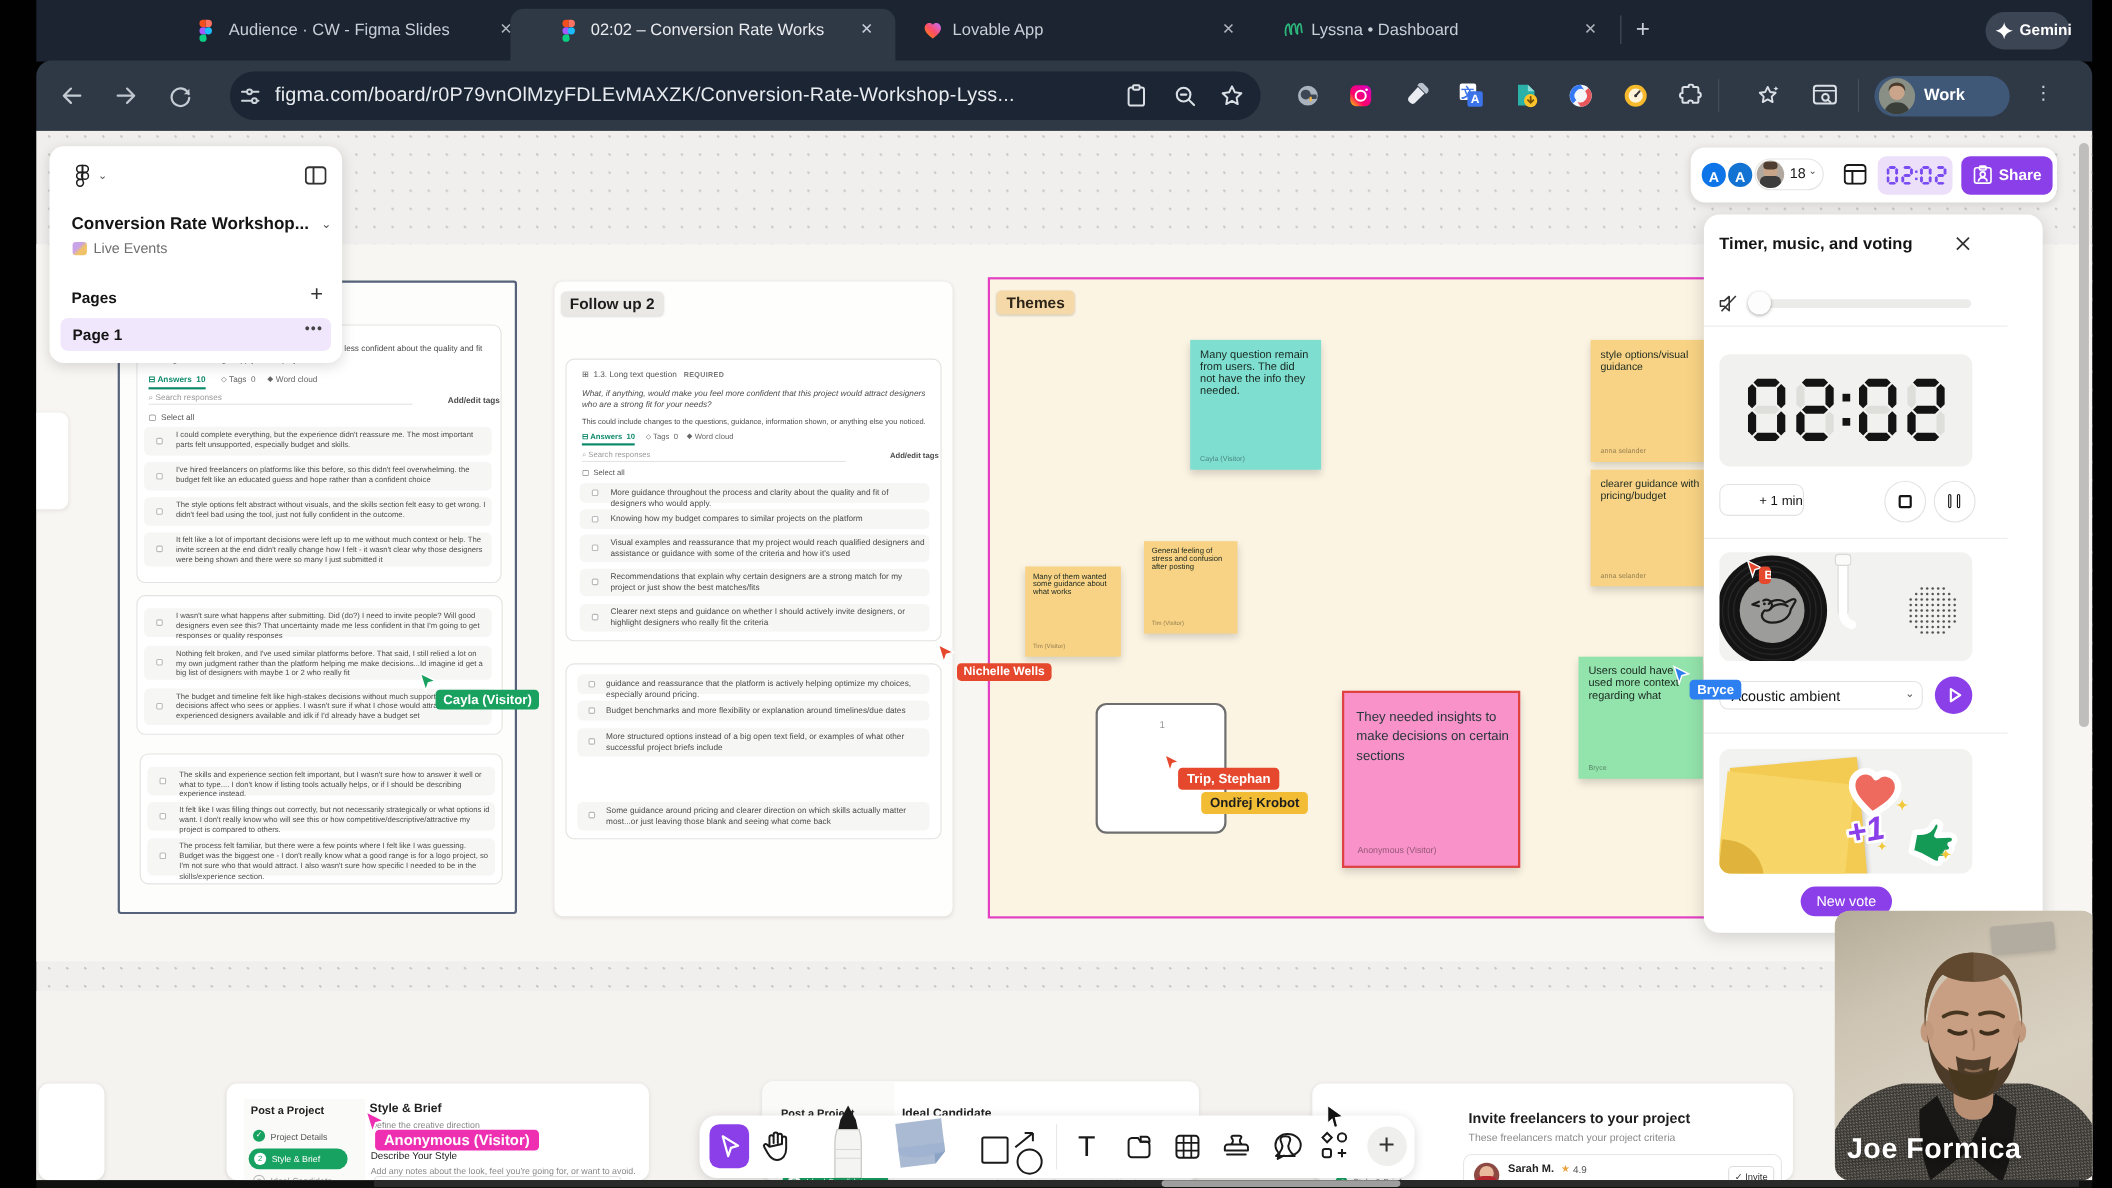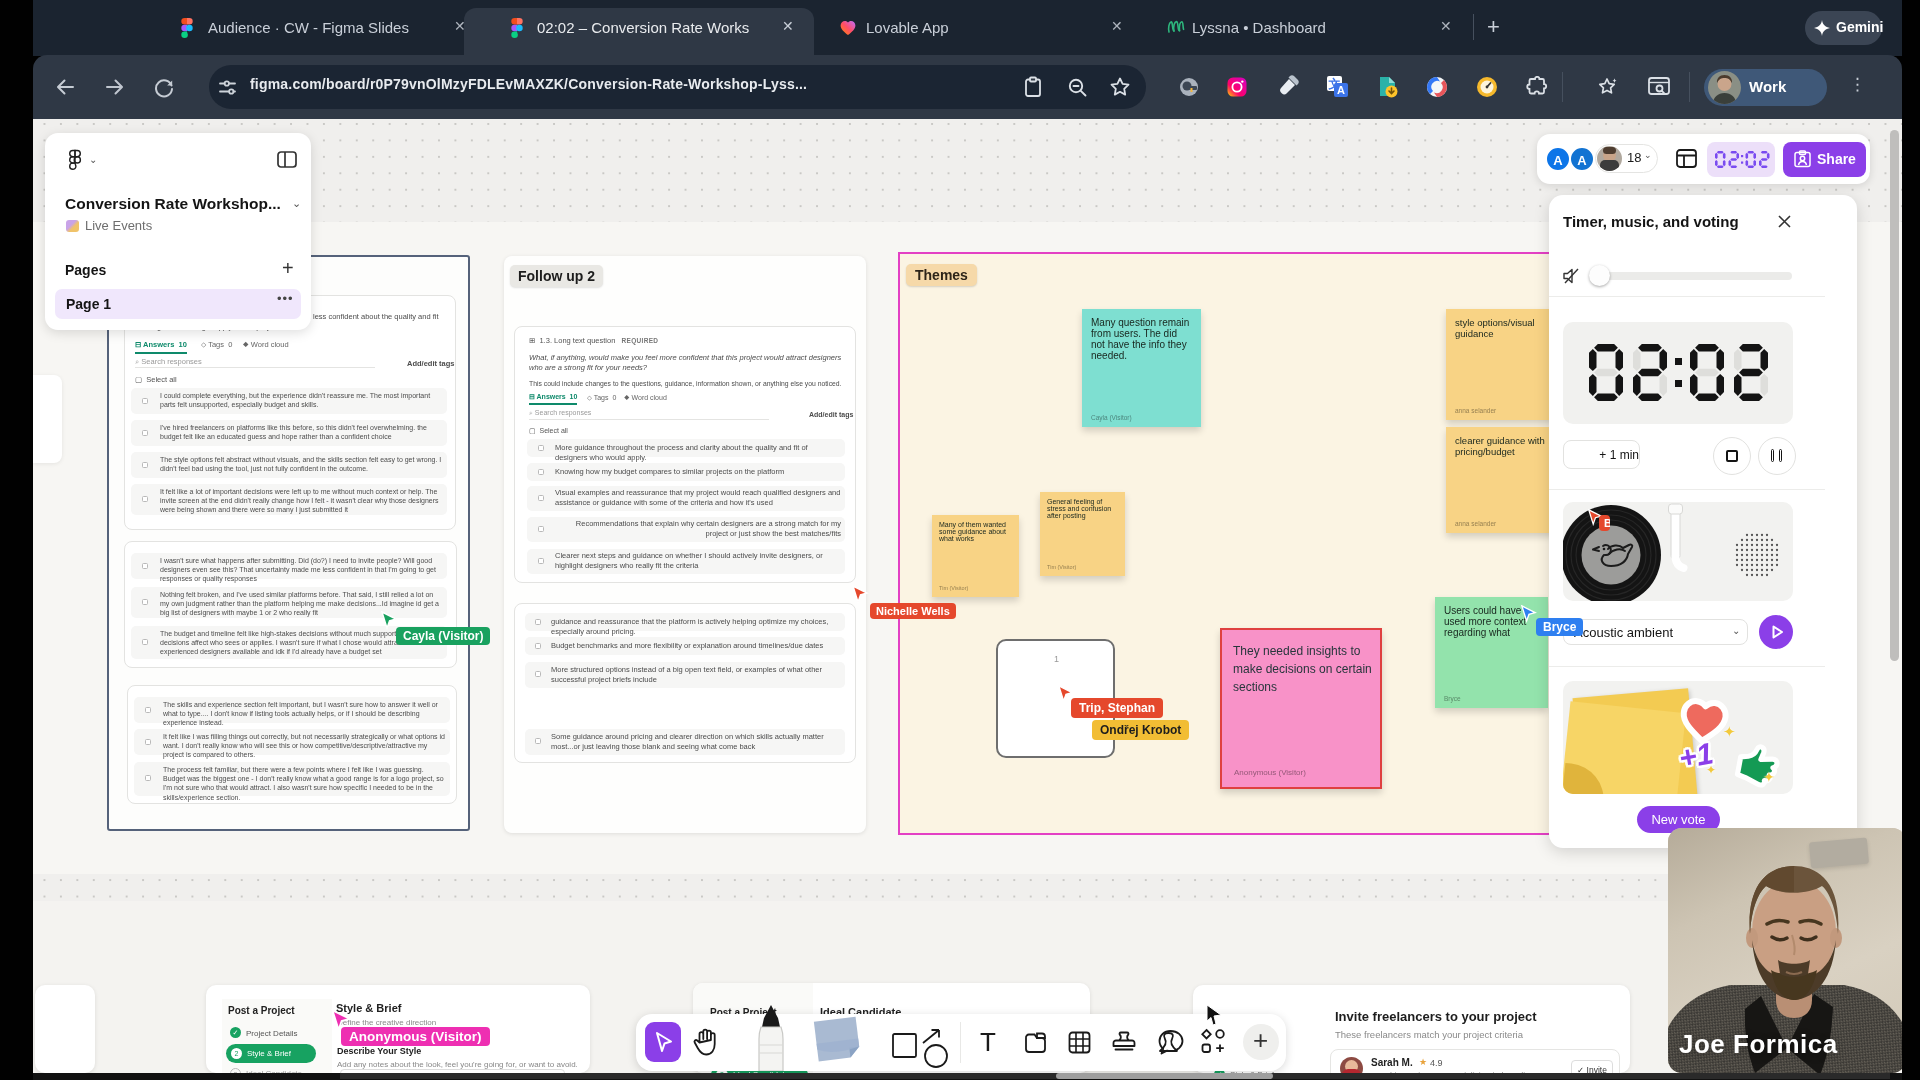--- a/index.html
+++ b/index.html
@@ -97,21 +97,21 @@
       <path d="M19.2 4.6v5h-5z" fill="#c6ccd4"></path>
     </svg>
   <div class="abs" id="urlpill"></div>
   <svg class="abs" style="left:217px;top:77px" width="21" height="21" viewBox="0 0 21 21">
       <g stroke="#cdd3da" stroke-width="1.8" fill="none" stroke-linecap="round">
         <path d="M3 6.5h4.5M12 6.5h6M3 14.5h9M16.5 14.5h1.5"></path>
         <circle cx="9.8" cy="6.5" r="2.2"></circle>
         <circle cx="14.3" cy="14.5" r="2.2"></circle>
       </g>
     </svg>
-  <div class="abs" style="left:250px;top:76px;font-size:14px;color:#e8ebef;letter-spacing:0.2px;font-weight:bold;">figma.com/board/r0P79vnOlMzyFDLEvMAXZK/Conversion-Rate-Workshop-Lyss...</div>
+  <div class="abs" style="left:250px;top:76px;font-size:18px;color:#e8ebef;letter-spacing:0.2px;">figma.com/board/r0P79vnOlMzyFDLEvMAXZK/Conversion-Rate-Workshop-Lyss...</div>
   <svg class="abs" style="left:1021px;top:75px" width="24" height="24" viewBox="0 0 24 24">
       <g stroke="#dbe0e6" stroke-width="1.8" fill="none">
         <rect x="5" y="4.5" width="14" height="16.5" rx="2"></rect>
         <rect x="9" y="2.5" width="6" height="4" rx="1" fill="#2f3845"></rect>
       </g>
     </svg>
   <svg class="abs" style="left:1066px;top:76px" width="23" height="23" viewBox="0 0 23 23">
       <g stroke="#dbe0e6" stroke-width="1.9" fill="none" stroke-linecap="round">
         <circle cx="10" cy="10" r="6.2"></circle>
         <path d="M14.8 14.8 19.5 19.5M7.5 10h5"></path>
@@ -275,21 +275,21 @@
           <div class="tinytxt abs" style="left:28px;top:4px;width:286px;">More guidance throughout the process and clarity about the quality and fit of designers who would apply.</div>
         </div>
       <div class="row" style="left:12px;top:136px;width:318px;height:18px;">
           <span class="chk" style="left:11px;top:6px;"></span>
           <div class="tinytxt abs" style="left:28px;top:4px;width:286px;">Knowing how my budget compares to similar projects on the platform</div>
         </div>
       <div class="row" style="left:12px;top:159px;width:318px;height:25px;">
           <span class="chk" style="left:11px;top:9px;"></span>
           <div class="tinytxt abs" style="left:28px;top:2px;width:286px;">Visual examples and reassurance that my project would reach qualified designers and assistance or guidance with some of the criteria and how it's used</div>
         </div>
-      <div class="row" style="left:12px;top:190px;width:318px;height:25px;text-align:right;">
+      <div class="row" style="left:12px;top:190px;width:318px;height:25px;">
           <span class="chk" style="left:11px;top:9px;"></span>
           <div class="tinytxt abs" style="left:28px;top:2px;width:286px;">Recommendations that explain why certain designers are a strong match for my project or just show the best matches/fits</div>
         </div>
       <div class="row" style="left:12px;top:222px;width:318px;height:25px;">
           <span class="chk" style="left:11px;top:9px;"></span>
           <div class="tinytxt abs" style="left:28px;top:2px;width:286px;">Clearer next steps and guidance on whether I should actively invite designers, or highlight designers who really fit the criteria</div>
         </div>
     </div>
     <div class="abs" style="left:481px;top:484px;width:342px;height:160px;background:#fff;border:1px solid #e3e3e1;border-radius:8px;">
       <div class="row" style="left:10px;top:9px;width:320px;height:18px;">
@@ -350,21 +350,21 @@
       <div class="abs" style="left:24px;top:42px;width:11px;height:11px;border-radius:50%;background:#17a261;color:#fff;font-size:7px;text-align:center;line-height:11px;">✓</div>
       <div class="abs" style="left:40px;top:44px;font-size:8px;color:#555;">Project Details</div>
       <div class="abs" style="left:20px;top:59px;width:90px;height:19px;background:#17a261;border-radius:10px;">
           <span style="position:absolute;left:5px;top:4px;width:11px;height:11px;border-radius:50%;background:#fff;color:#17a261;font-size:7px;text-align:center;line-height:11px;">2</span>
           <span style="position:absolute;left:21px;top:5px;font-size:8px;color:#fff;">Style &amp; Brief</span>
         </div>
       <div class="abs" style="left:24px;top:83px;width:11px;height:11px;border-radius:50%;border:1px solid #bbb;color:#999;font-size:7px;text-align:center;line-height:11px;">3</div>
       <div class="abs" style="left:40px;top:84px;font-size:8px;color:#999;">Ideal Candidate</div>
       <div class="abs" style="left:130px;top:17px;font-size:11px;font-weight:bold;color:#222;">Style &amp; Brief</div>
       <div class="abs" style="left:131px;top:33px;font-size:8px;color:#888;">Define the creative direction</div>
-      <div class="abs" style="left:131px;top:61px;font-size:9px;font-weight:bold;color:#222;">Describe Your Style</div>
+      <div class="abs" style="left:131px;top:61px;font-size:9px;font-weight:normal;color:#222;">Describe Your Style</div>
       <div class="abs" style="left:131px;top:75px;font-size:8px;color:#888;">Add any notes about the look, feel you're going for, or want to avoid.</div>
       <div class="abs" style="left:134px;top:84px;width:225px;height:20px;border:1px solid #ddd;border-radius:4px;background:#fff;font-size:8px;color:#777;padding:3px 5px;">Classic and bold with simple colors. Nothing too playful or whimsical.</div>
     </div>
     <div class="abs frame" style="left:660px;top:864px;width:397px;height:90px;border-radius:10px;">
       <div class="abs" style="left:0;top:0;width:120px;height:90px;background:#fafaf8;border-radius:10px 0 0 10px;"></div>
       <div class="abs" style="left:17px;top:24px;font-size:10px;font-weight:bold;color:#222;">Post a Project</div>
       <div class="abs" style="left:127px;top:23px;font-size:11px;font-weight:bold;color:#222;">Ideal Candidate</div>
       <div class="abs" style="left:18px;top:83px;width:97px;height:18px;background:#17a261;border-radius:10px;">
           <span style="position:absolute;left:5px;top:3px;width:12px;height:12px;border-radius:50%;background:#fff;color:#17a261;font-size:7px;text-align:center;line-height:12px;">3</span>
           <span style="position:absolute;left:22px;top:4px;font-size:8px;color:#fff;">Ideal Candidate</span>

